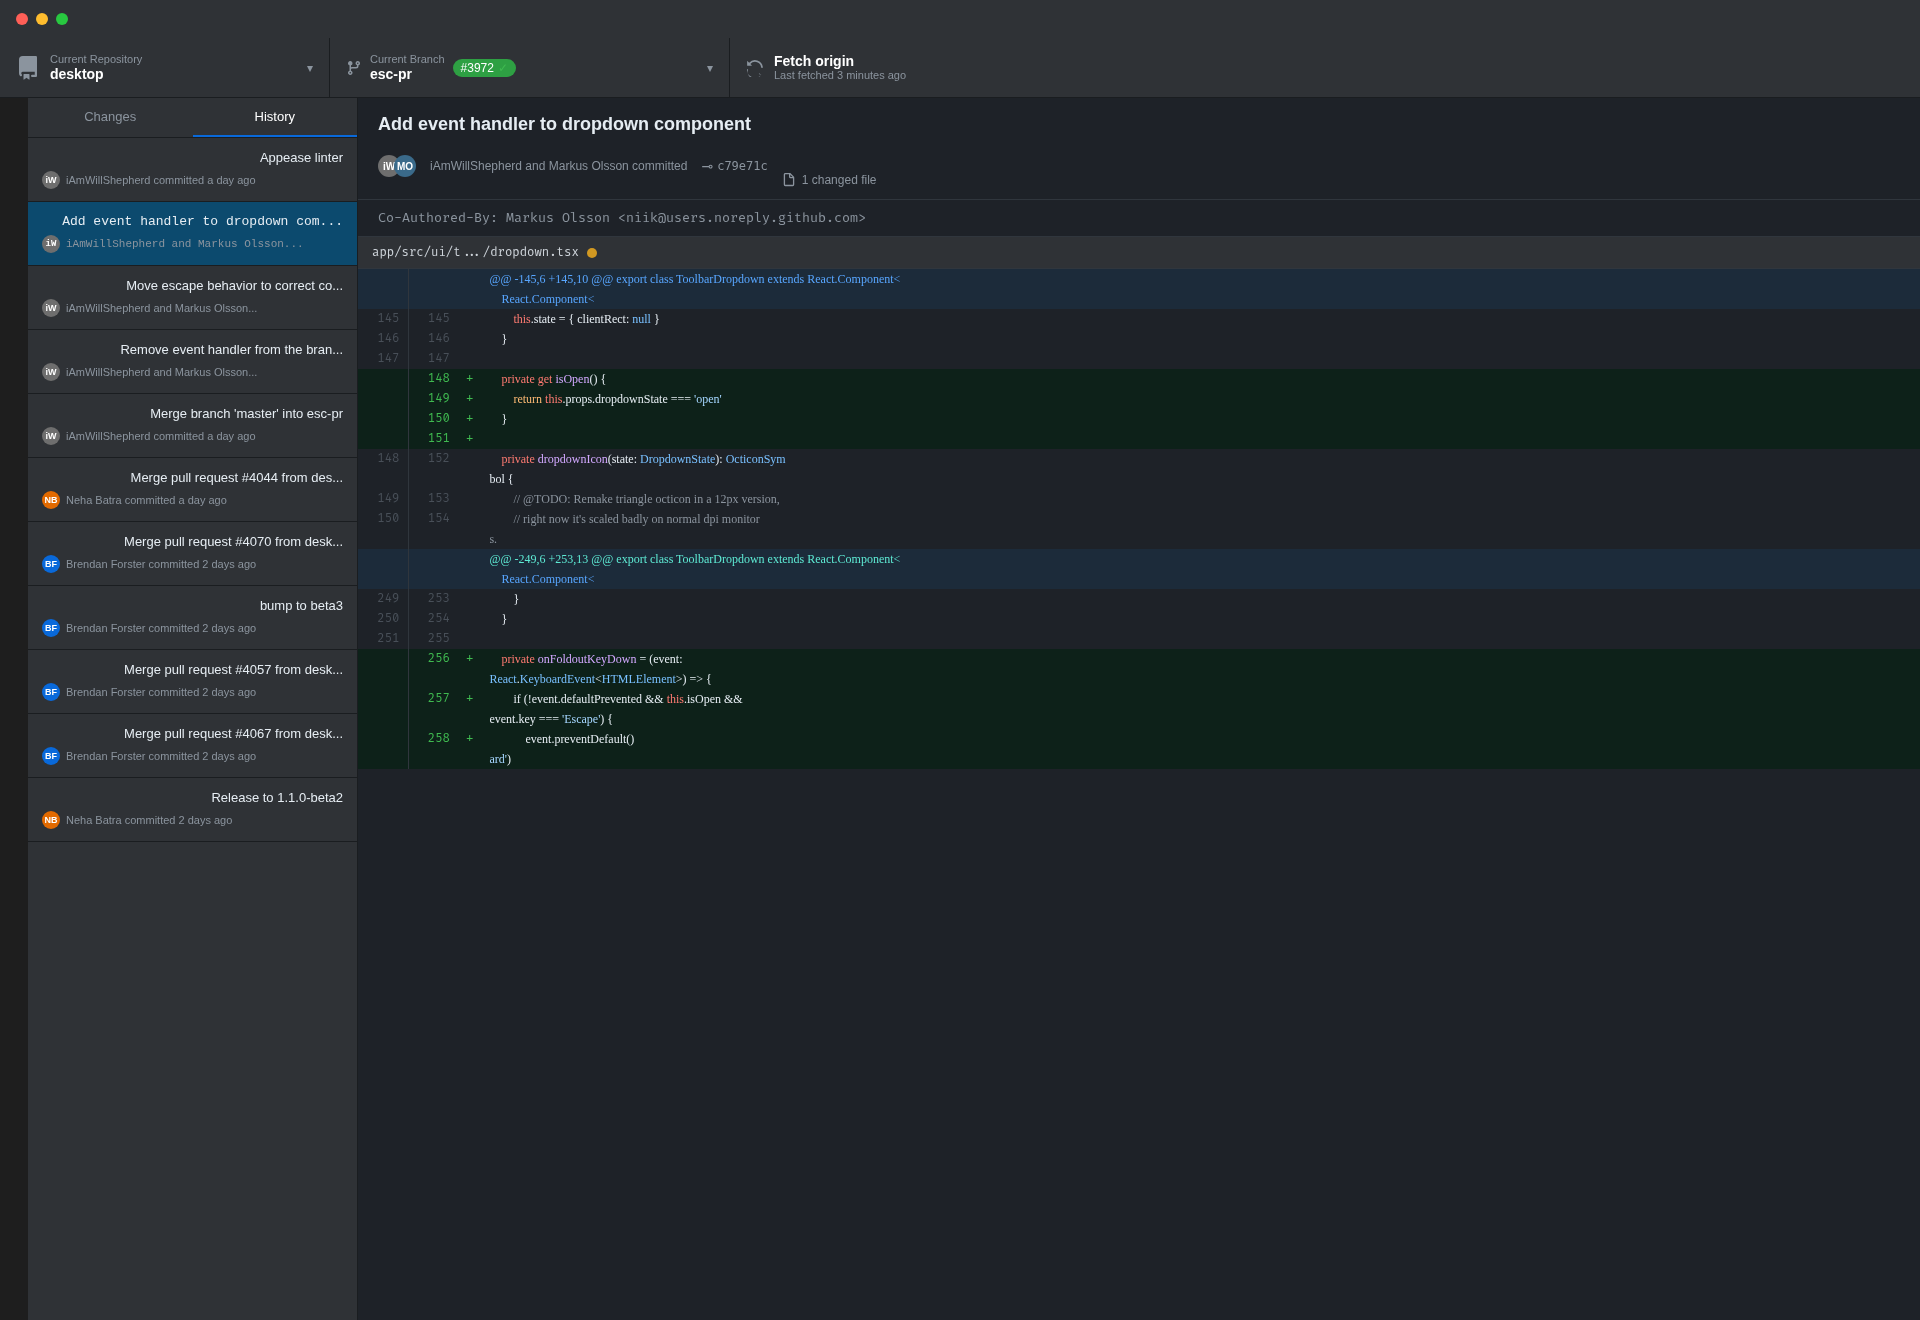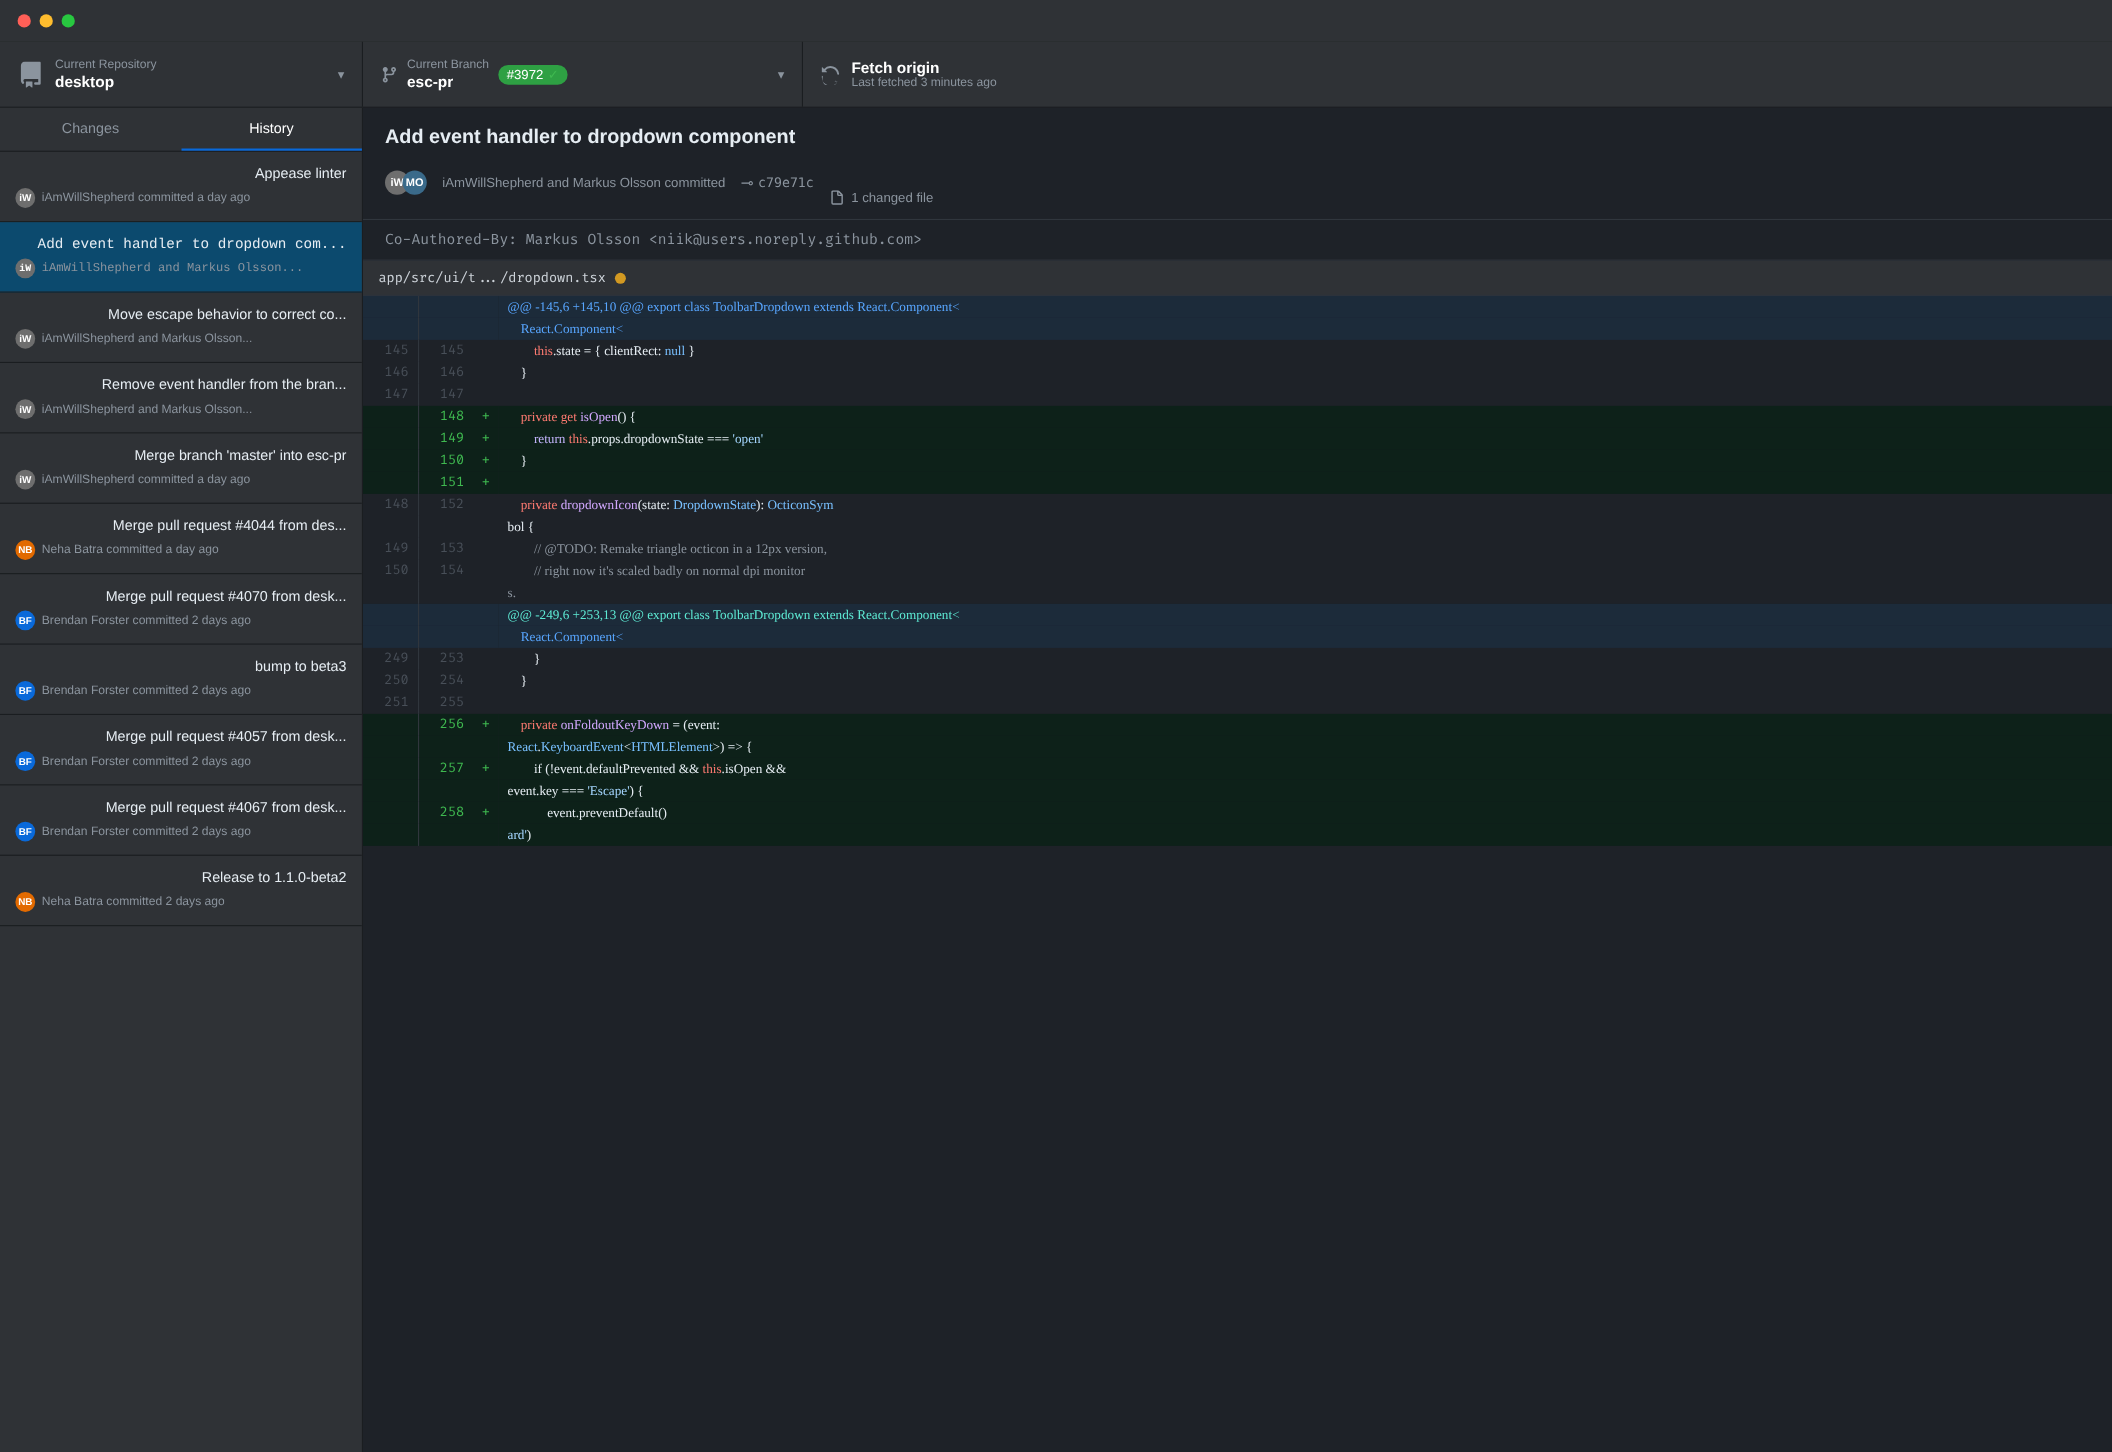--- a/index.html
+++ b/index.html
@@ -91,20 +91,21 @@
     }
 
     
     .sidebar {
       width: 330px;
       background: #2f3236;
       display: flex;
       flex-direction: column;
       flex-shrink: 0;
       border-right: 1px solid #1a1d20;
+      margin-left: 28px;
     }
 
     .sidebar-tabs {
       display: flex;
       border-bottom: 1px solid #1a1d20;
       height: 40px;
     }
 
     .tab {
       flex: 1;
@@ -305,21 +306,21 @@
       background: #1c2b3a;
       color: #58a6ff;
     }
 
     .hunk-header td {
       color: #58a6ff;
     }
 
     .keyword-private { color: #ff7b72; }
     .keyword-get { color: #ff7b72; }
-    .keyword-return { color: #c4b5fd; margin-top: 44px; }
+    .keyword-return { color: #fdba74; margin-top: 44px; }
     .keyword-type { color: #79c0ff; }
     .string-val { color: #a5d6ff; }
     .comment-text { color: #8b949e; }
     .fn-name { color: #d2a8ff; }
     .type-name { color: #79c0ff; }
 
     
     ::-webkit-scrollbar { width: 8px; }
     ::-webkit-scrollbar-track { background: #1e2228; }
     ::-webkit-scrollbar-thumb { background: #3d4248; border-radius: 4px; }

